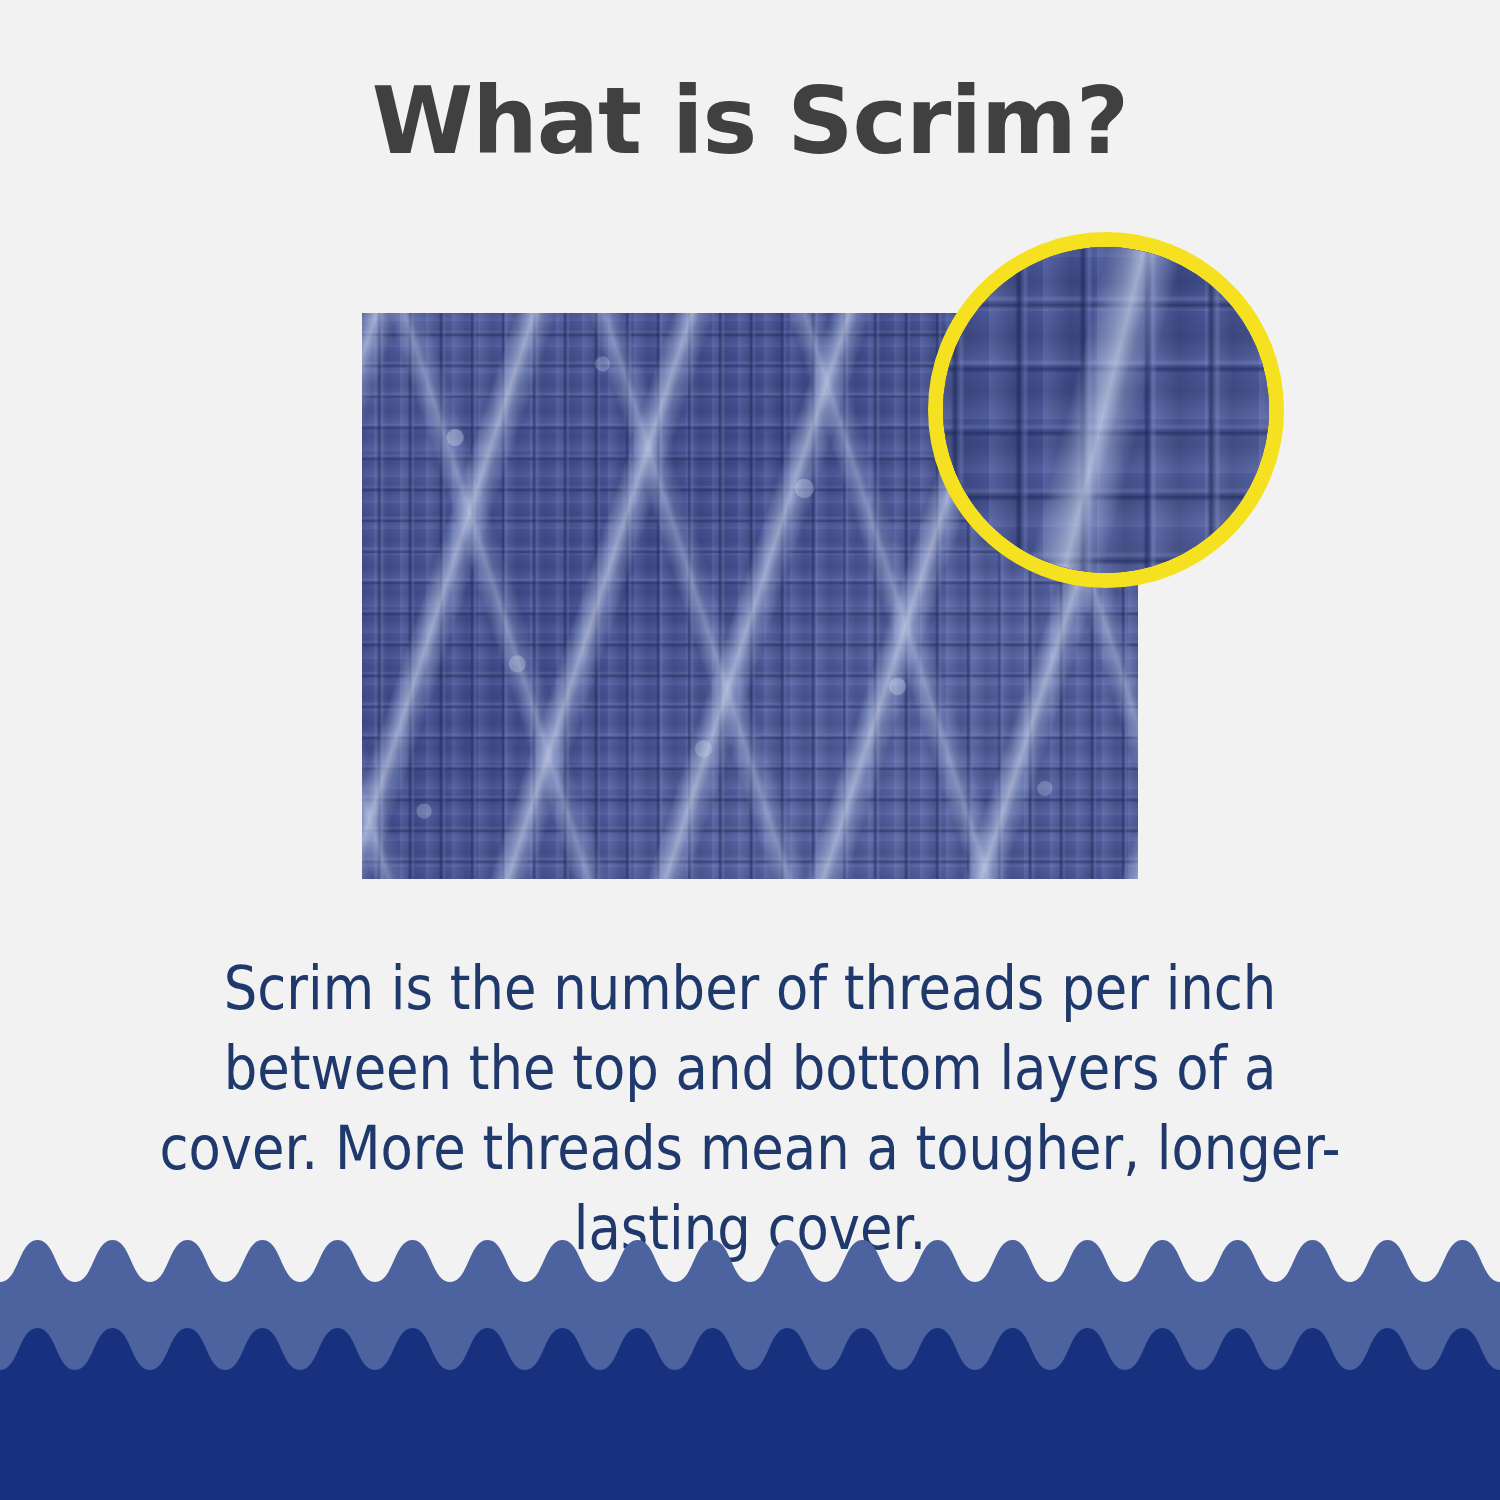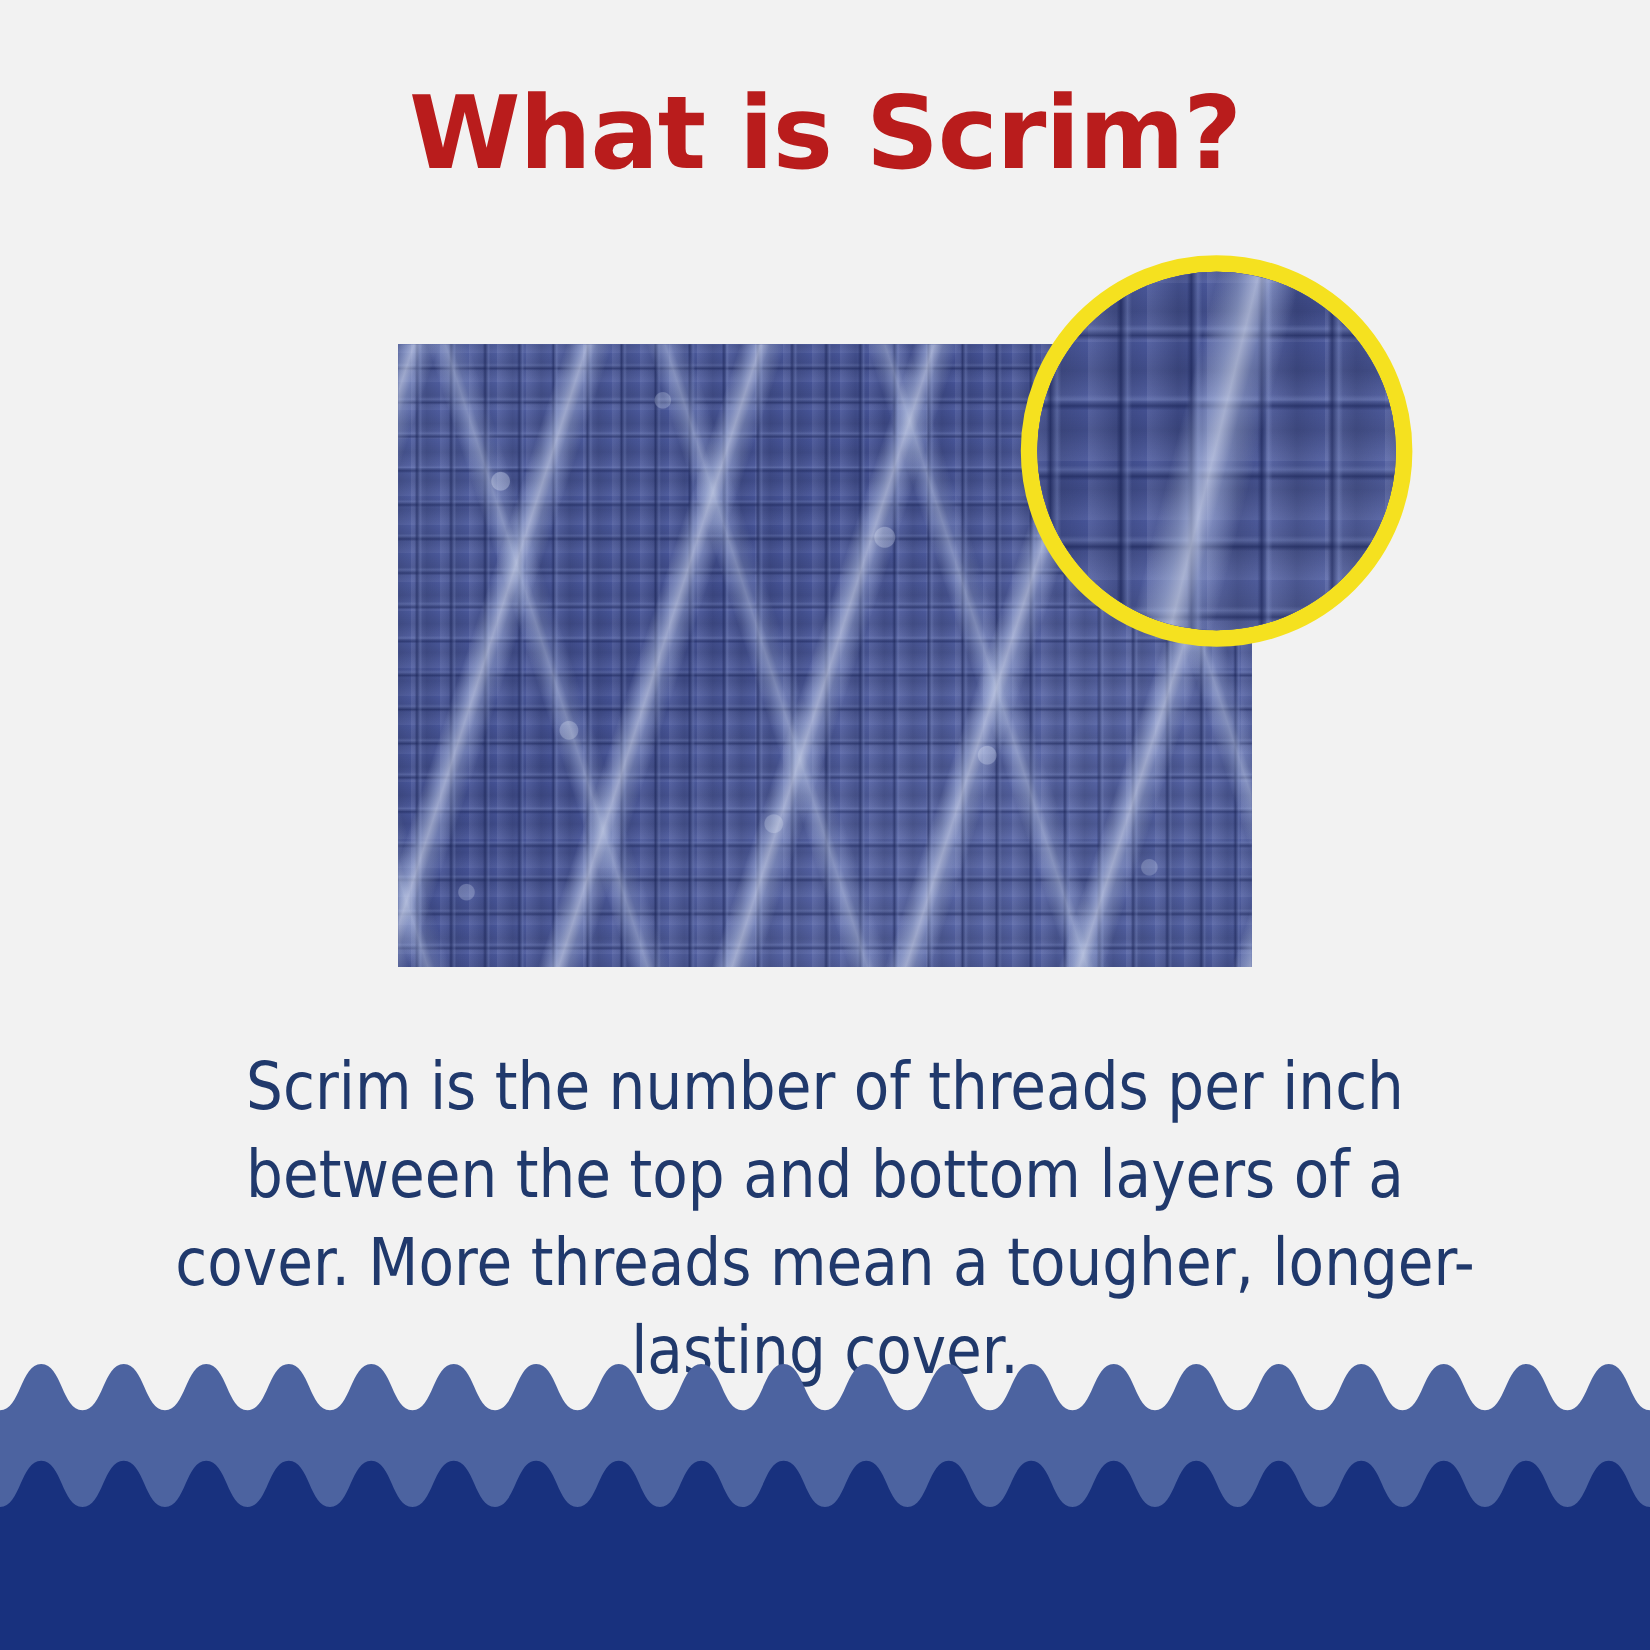--- a/index.html
+++ b/index.html
@@ -29,21 +29,21 @@
     position: absolute;
     left: 0;
     top: 76px;
     width: 1500px;
     text-align: center;
     font-family: "DejaVu Sans", sans-serif;
     font-weight: bold;
     font-size: 92px;
     line-height: 1.0;
     letter-spacing: -1px;
-    color: #b91c1c;
+    color: #404040;
     white-space: nowrap;
   }
 
   
   .fabric-wrap {
     position: absolute;
     left: 362px;
     top: 313px;
     width: 776px;
     height: 566px;

